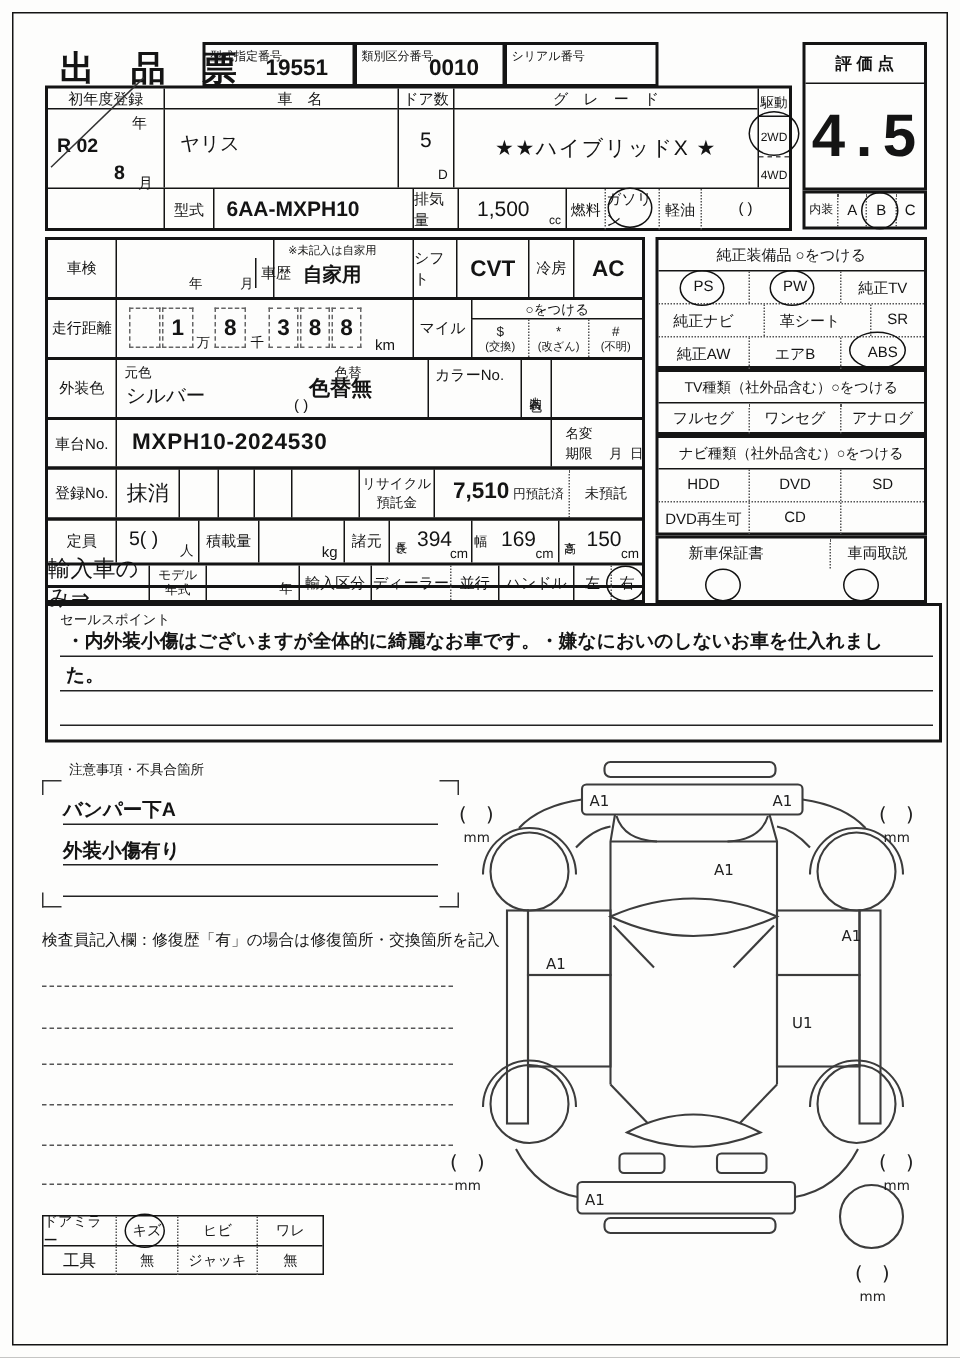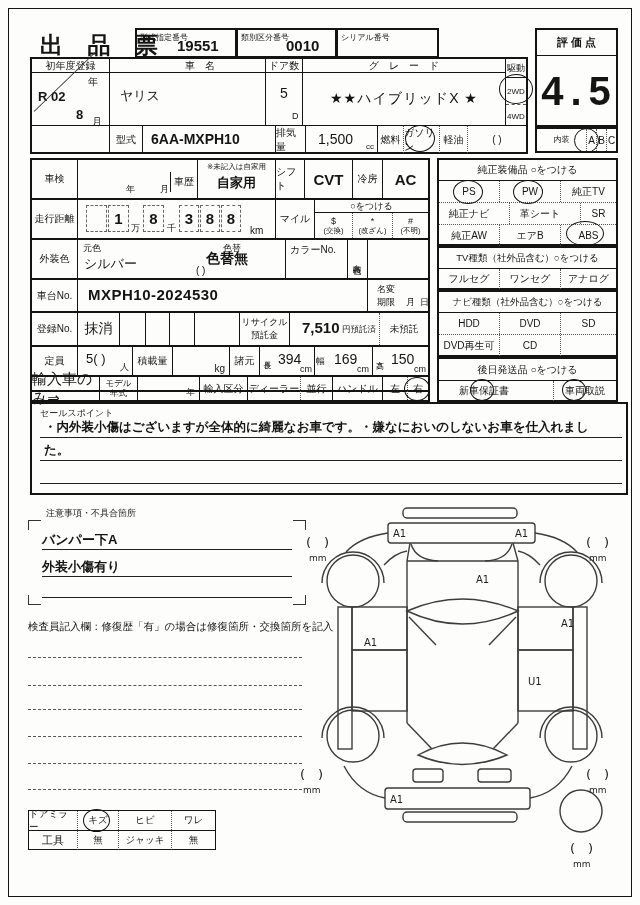--- a/index.html
+++ b/index.html
@@ -44,21 +44,21 @@
   </div>
   <div class="abs b2" style="left:336px;top:28px;width:103px;height:30px;">
     <span class="abs f8" style="left:3px;top:2px;">シリアル番号</span>
   </div>
 
   <div class="abs b25" style="left:535px;top:28px;width:83px;height:99px;">
     <div class="flex f11 bold" style="height:25px;border-bottom:1.6px solid #141414;">評 価 点</div>
     <div class="flex bold" style="height:70px;font-size:40px;letter-spacing:7px;padding-left:6px;">4.5</div>
   </div>
   <div class="abs b2" style="left:535px;top:127px;width:83px;height:26px;display:flex;">
-    <div class="flex f8" style="width:17px;text-align:right;line-height:1;word-break:break-all;padding:0 16px;">内装</div>
+    <div class="flex f8" style="width:17px;text-align:right;line-height:1;word-break:break-all;padding:0 2px;">内装</div>
     <div class="flex f10 dotl" style="flex:1;">A</div>
     <div class="flex f10 dotl" style="flex:1;">B</div>
     <div class="flex f10 dotl" style="flex:1;">C</div>
   </div>
 
   <div class="abs b2" style="left:30px;top:57px;width:498px;height:97px;">
     <div class="abs bb flex f10" style="left:0;top:0;width:77px;height:14px;">初年度登録</div>
     <div class="abs bb flex f10" style="left:77px;top:0;width:156px;height:14px;border-left:1px solid #141414;padding-left:25px;">車　名</div>
     <div class="abs bb flex f10" style="left:233px;top:0;width:37px;height:14px;border-left:1px solid #141414;">ドア数</div>
     <div class="abs bb flex f10" style="left:270px;top:0;width:203px;height:14px;border-left:1px solid #141414;">グ　レ　ー　ド</div>
@@ -101,21 +101,21 @@
     </div>
   </div>
 
   <div class="abs b2" style="left:30px;top:158px;width:400px;height:42px;">
     <div class="abs flex f10" style="left:0;top:0;width:45px;height:38px;">車検</div>
     <div class="abs bl" style="left:45px;top:0;width:93px;height:38px;">
       <span class="abs f9" style="left:48px;bottom:2px;">年</span>
       <span class="abs f9" style="left:82px;bottom:2px;">月</span>
     </div>
     <div class="abs bl flex f10" style="left:138px;top:12px;width:27px;height:20px;">車歴</div>
-    <div class="abs bl" style="left:165px;top:0;width:78px;height:38px;">
+    <div class="abs bl" style="left:150px;top:0;width:78px;height:38px;">
       <div class="f8" style="text-align:center;padding-top:2px;font-size:7.5px;">※未記入は自家用</div>
       <div class="f13 bold" style="text-align:center;padding-top:2px;">自家用</div>
     </div>
     <div class="abs bl flex f10" style="left:243px;top:0;width:29px;height:38px;">シフト</div>
     <div class="abs bl flex f15 bold" style="left:272px;top:0;width:48px;height:38px;">CVT</div>
     <div class="abs bl flex f10" style="left:320px;top:0;width:30px;height:38px;">冷房</div>
     <div class="abs bl flex f15 bold" style="left:350px;top:0;width:46px;height:38px;">AC</div>
   </div>
 
   <div class="abs b2" style="left:30px;top:198px;width:400px;height:42px;">
@@ -279,21 +279,20 @@
       <div class="flex f10 dotl" style="flex:1;">SD</div>
     </div>
     <div style="display:flex;height:21px;border-top:1px dotted #555;">
       <div class="flex f10" style="width:60px;">DVD再生可</div>
       <div class="flex f10 dotl" style="width:60px;">CD</div>
       <div class="flex f10 dotl" style="flex:1;"></div>
     </div>
   </div>
 
   <div class="abs b2" style="left:437px;top:357px;width:181px;height:45px;">
-    <div class="flex f10 bb" style="height:21px;">後日発送品 ○をつける</div>
     <div style="display:flex;height:20px;gap:24px;">
       <div class="flex f10" style="width:90px;">新車保証書</div>
       <div class="flex f10 dotl" style="flex:1;">車両取説</div>
     </div>
   </div>
 
   <div class="abs b25" style="left:30px;top:402px;width:598px;height:93px;">
     <span class="abs f9" style="left:8px;top:3px;">セールスポイント</span>
     <div class="abs uline bold" style="left:8px;top:15px;width:582px;height:19px;font-size:12.5px;padding-left:4px;">・内外装小傷はございますが全体的に綺麗なお車です。・嫌なにおいのしないお車を仕入れまし</div>
     <div class="abs uline bold" style="left:8px;top:38px;width:582px;height:19px;font-size:12.5px;padding-left:4px;">た。</div>

